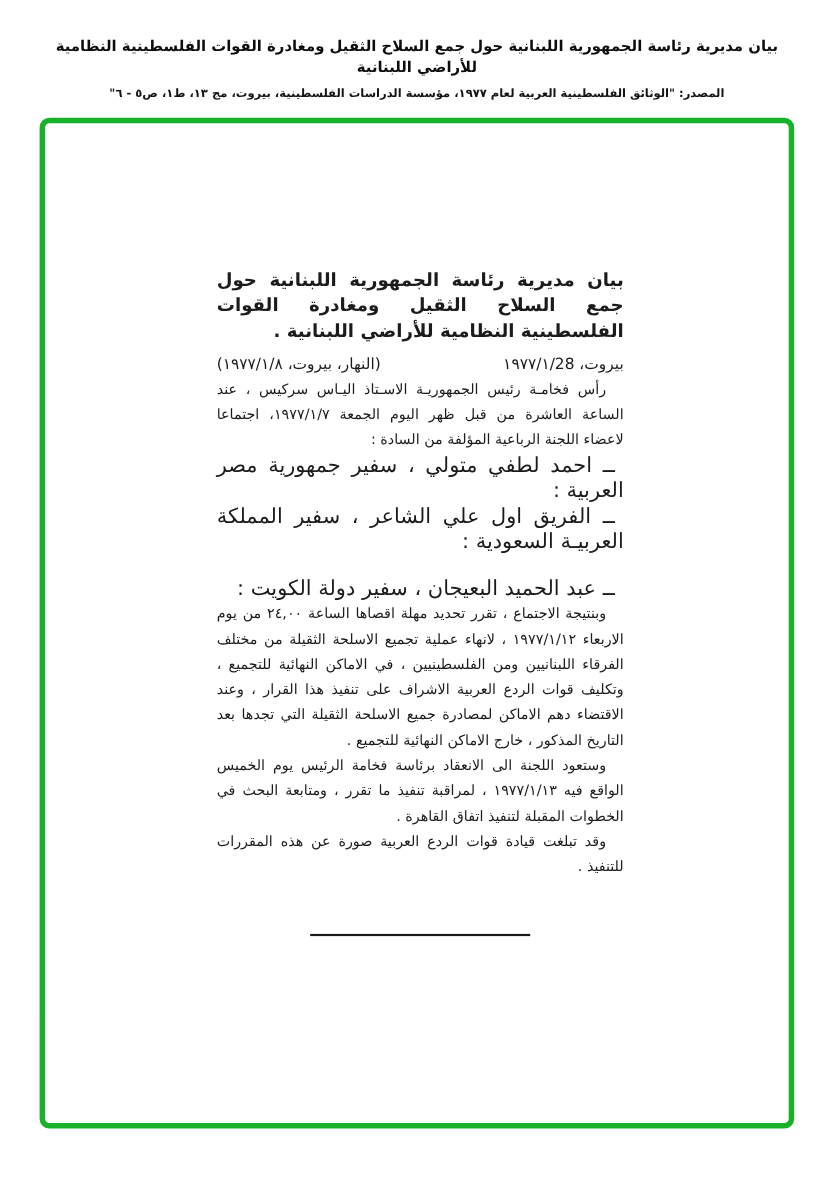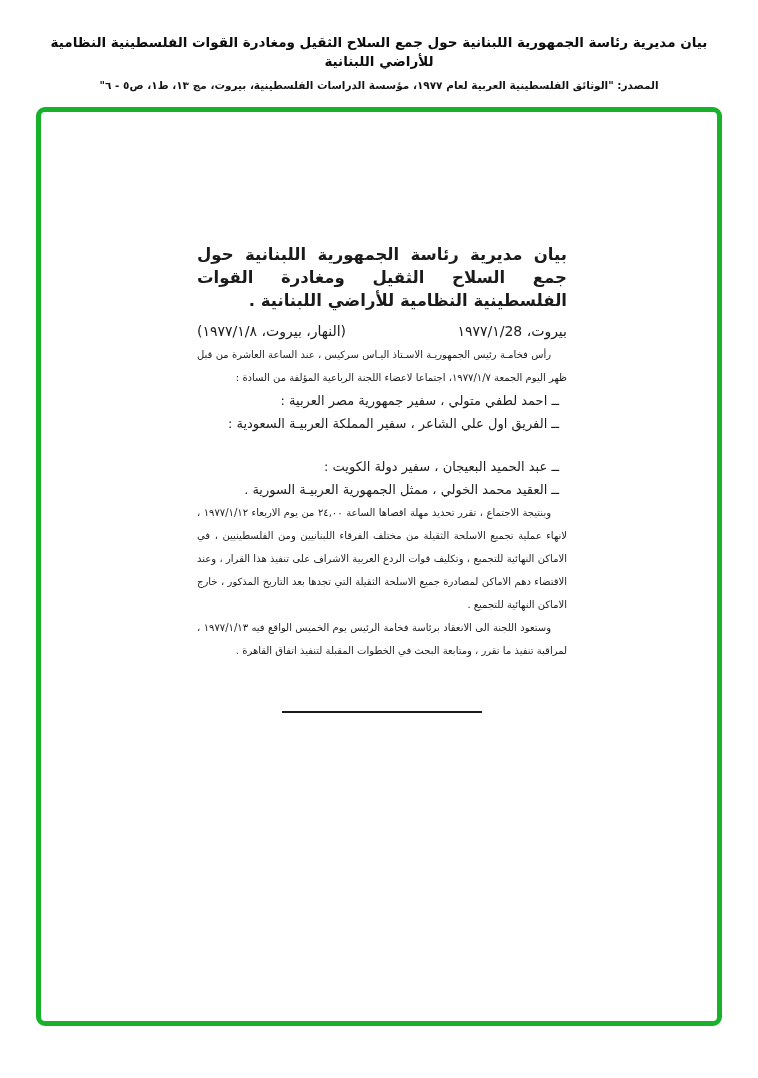--- a/index.html
+++ b/index.html
@@ -54,31 +54,31 @@
     letter-spacing:0;
   }
   .dateline{
     display:flex;
     justify-content:space-between;
     font-size:14px;
     line-height:23px;
     margin-top:8px;
   }
   .scan-doc p{
-    font-size:10px;
+    font-size:13px;
     line-height:23px;
     margin:0;
   }
   .indent{text-indent:16px;}
   .committee-list{
     list-style:none;
     margin:0;padding:0;
   }
   .committee-list li{
-    font-size:13px;
+    font-size:19px;
     line-height:23px;
     text-indent:8px;
     text-align:justify;
   }
   .committee-list li.gap{margin-top:20px;}
   .closing-rule{
     width:200px;
     border:0;
     border-top:2px solid #1a1a1a;
     margin:49px auto 0 auto;
@@ -101,22 +101,22 @@
       <span>بيروت، ١٩٧٧/١/28</span>
       <span>(النهار، بيروت، ١٩٧٧/١/٨)</span>
     </div>
 
     <p class="indent">رأس فخامـة رئيس الجمهوريـة الاسـتاذ اليـاس سركيس ، عند الساعة العاشرة من قبل ظهر اليوم الجمعة ١٩٧٧/١/٧، اجتماعا لاعضاء اللجنة الرباعية المؤلفة من السادة :</p>
 
     <ul class="committee-list">
       <li>ــ احمد لطفي متولي ، سفير جمهورية مصر العربية :</li>
       <li>ــ الفريق اول علي الشاعر ، سفير المملكة العربيـة السعودية :</li>
       <li class="gap">ــ عبد الحميد البعيجان ، سفير دولة الكويت :</li>
-      <li>ــ العقيد محمد الخولي ، ممثل الجمهورية العربيـة السورية .</li>
     </ul>
 
     <p class="indent">وبنتيجة الاجتماع ، تقرر تحديد مهلة اقصاها الساعة ٢٤,٠٠ من يوم الاربعاء ١٩٧٧/١/١٢ ، لانهاء عملية تجميع الاسلحة الثقيلة من مختلف الفرقاء اللبنانيين ومن الفلسطينيين ، في الاماكن النهائية للتجميع ، وتكليف قوات الردع العربية الاشراف على تنفيذ هذا القرار ، وعند الاقتضاء دهم الاماكن لمصادرة جميع الاسلحة الثقيلة التي تجدها بعد التاريخ المذكور ، خارج الاماكن النهائية للتجميع .</p>
     <p class="indent">وستعود اللجنة الى الانعقاد برئاسة فخامة الرئيس يوم الخميس الواقع فيه ١٩٧٧/١/١٣ ، لمراقبة تنفيذ ما تقرر ، ومتابعة البحث في الخطوات المقبلة لتنفيذ اتفاق القاهرة .</p>
+    <p class="indent">وقد تبلغت قيادة قوات الردع العربية صورة عن هذه المقررات للتنفيذ .</p>
 
     <hr class="closing-rule">
 
   </article>
 </div>
 
 </body></html>

